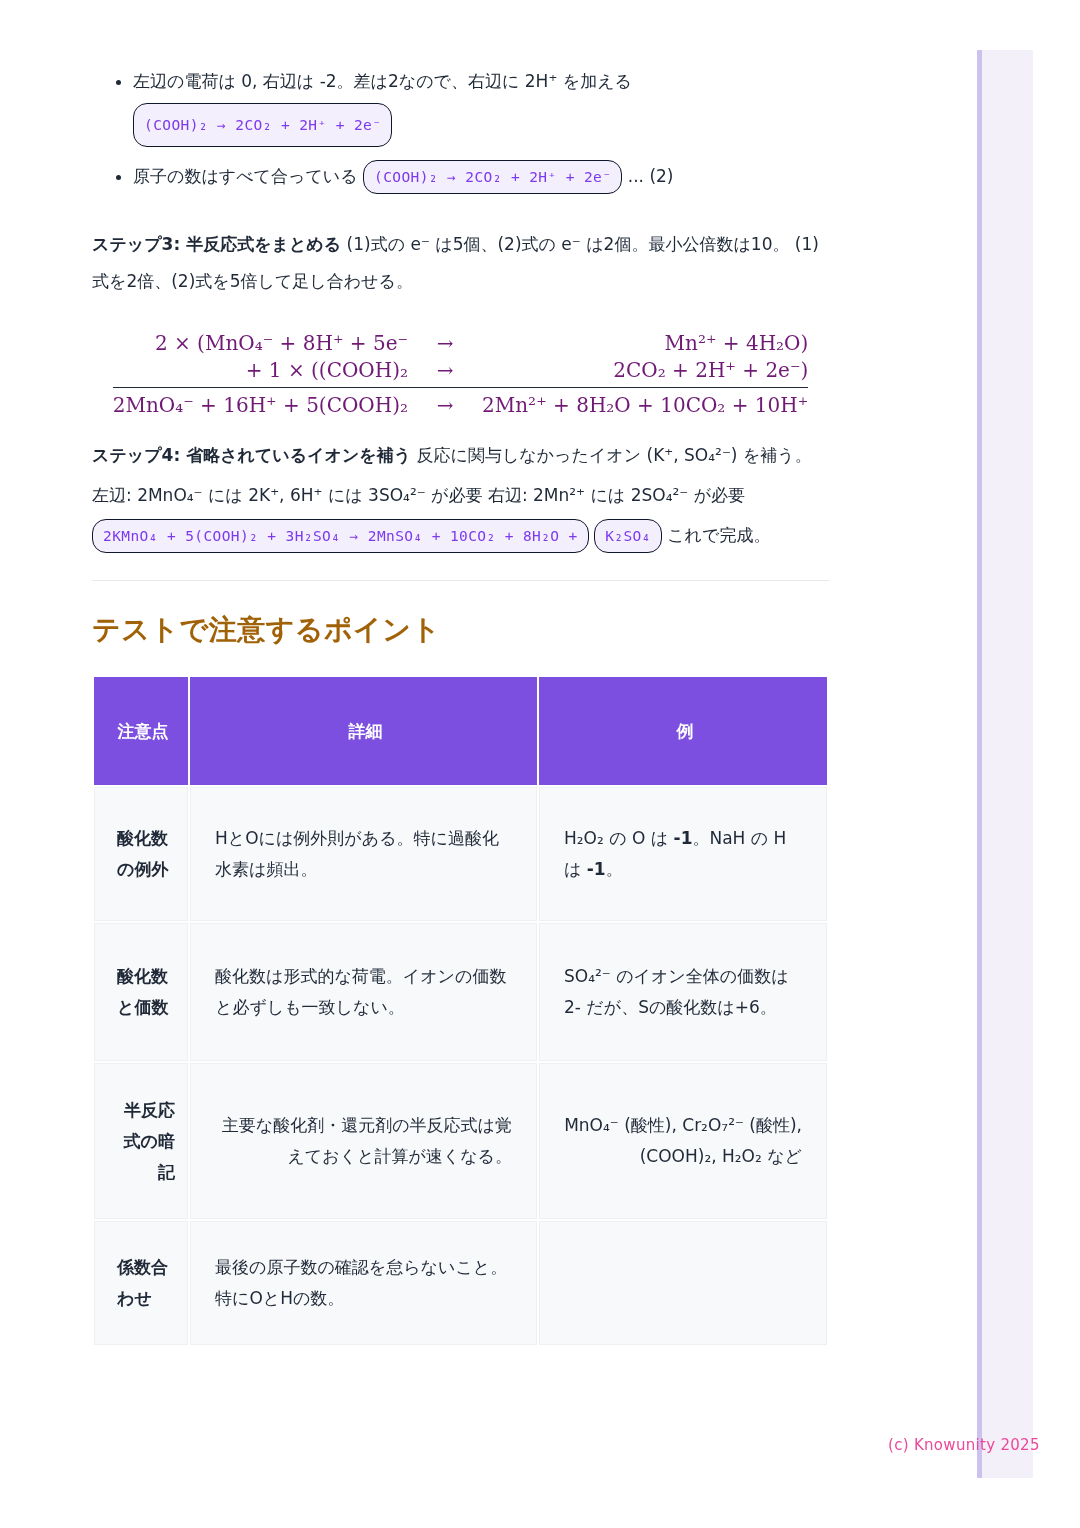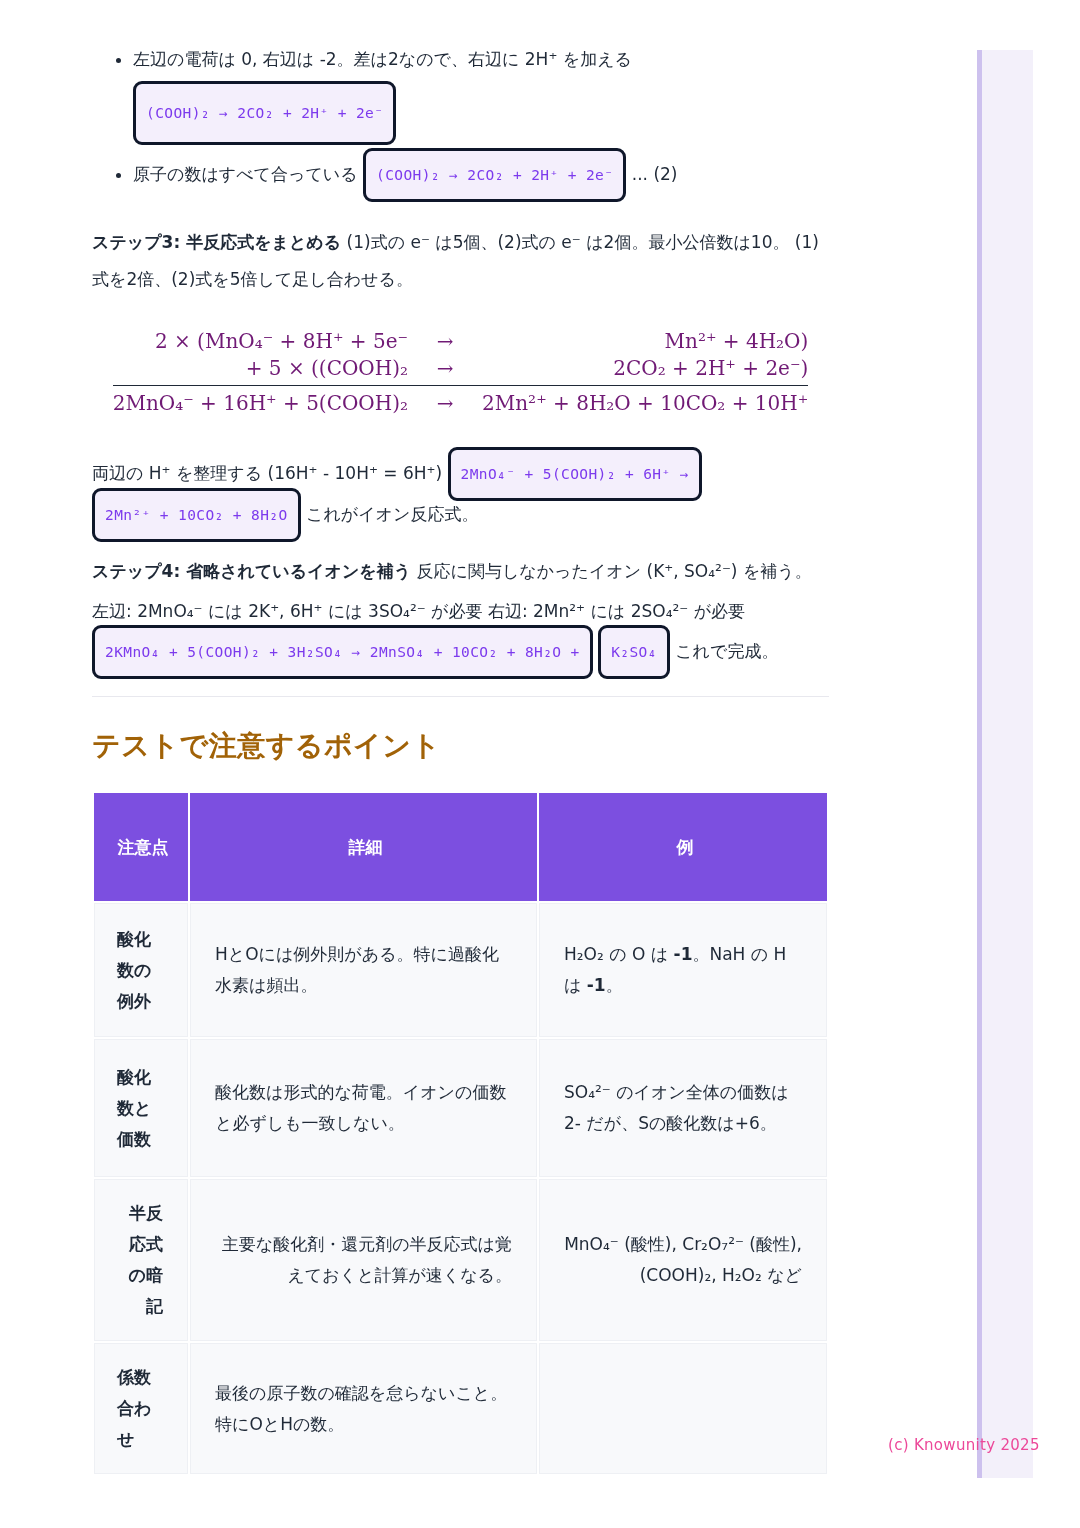--- a/index.html
+++ b/index.html
@@ -6,30 +6,30 @@
   html,body { background:#ffffff; }
   .doc {
     position:relative; width:1080px; height:1528px;
     background:#ffffff; overflow:hidden;
     font-family:"DejaVu Sans","Liberation Sans",sans-serif;
     color:#1f2937;
   }
   .content { position:absolute; left:92px; top:0; width:737px; }
 
   
-  ul.bullets { margin:46px 0 0; padding-left:41px; list-style:disc; }
+  ul.bullets { margin:68px 0 0; padding-left:41px; list-style:disc; }
   ul.bullets li { font-size:17px; line-height:26px; margin-top:16px; }
   ul.bullets li:first-child { margin-top:0; }
 
   
   .code {
     font-family:"DejaVu Sans Mono","Liberation Mono",monospace;
     font-size:14.5px; letter-spacing:0.4px; color:#7c3aed;
-    background:#f4effc; border:3px solid #0f172a; border-radius:9px;
-    padding:16px 10px; white-space:nowrap;
+    background:#f4effc; border:1px solid #0f172a; border-radius:14px;
+    padding:8px 10px; white-space:nowrap;
   }
   .block { display:table; margin:9px 0 2px; }
   .b { font-weight:700; }
 
   p.para { font-size:17px; line-height:37px; margin-top:36px; }
   p.chips { line-height:40px; }
   p.tight { margin-top:16px; }
 
   
   .math {
@@ -62,21 +62,21 @@
     text-align:center; vertical-align:middle; padding:20px 18px 20px 22px;
     height:108px; line-height:30px;
   }
   table.pts col.c1 { width:94px; }
   table.pts col.c2 { width:347px; }
   table.pts td {
     background:#f8f9fb; border:1px solid #eef0f4;
     font-size:17px; line-height:31px; vertical-align:middle;
     padding:18px 24px; color:#1f2937;
   }
-  table.pts td.note { font-weight:700; padding:18px 24px 18px 22px; }
+  table.pts td.note { font-weight:700; padding:18px 12px 18px 22px; }
   tr.r1 td { height:134px; }
   tr.r2 td { height:138px; }
   tr.r3 td { height:156px;text-align:right; }
   tr.r4 td { height:124px; }
 
   
   .scroll-track {
     position:absolute; left:977px; top:50px; width:56px; height:1428px;
     background:#f3f0fa;
   }
@@ -99,30 +99,29 @@
       <li><span>左辺の電荷は 0, 右辺は -2。差は2なので、右辺に 2H⁺ を加える</span><span class="code block">(COOH)₂ → 2CO₂ + 2H⁺ + 2e⁻</span></li>
       <li><span>原子の数はすべて合っている </span><span class="code">(COOH)₂ → 2CO₂ + 2H⁺ + 2e⁻</span><span> ... (2)</span></li>
     </ul>
 
     <p class="para"><span class="b">ステップ3: 半反応式をまとめる</span><span> (1)式の e⁻ は5個、(2)式の e⁻ は2個。最小公倍数は10。 (1)式を2倍、(2)式を5倍して足し合わせる。</span></p>
 
     <div class="math">
       <span class="l">2 × (MnO₄⁻ + 8H⁺ + 5e⁻</span>
       <span class="a">→</span>
       <span class="r">Mn²⁺ + 4H₂O)</span>
-      <span class="l">+   5 × ((COOH)₂</span>
+      <span class="l">+   1 × ((COOH)₂</span>
       <span class="a">→</span>
       <span class="r">2CO₂ + 2H⁺ + 2e⁻)</span>
       <span class="rule"></span>
       <span class="l">2MnO₄⁻ + 16H⁺ + 5(COOH)₂</span>
       <span class="a">→</span>
       <span class="r">2Mn²⁺ + 8H₂O + 10CO₂ + 10H⁺</span>
     </div>
 
-    <p class="para chips"><span>両辺の H⁺ を整理する (16H⁺ - 10H⁺ = 6H⁺) </span><span class="code">2MnO₄⁻ + 5(COOH)₂ + 6H⁺ →</span><span> </span><span class="code">2Mn²⁺ + 10CO₂ + 8H₂O</span><span> これがイオン反応式。</span></p>
 
     <p class="para chips tight"><span class="b">ステップ4: 省略されているイオンを補う</span><span> 反応に関与しなかったイオン (K⁺, SO₄²⁻) を補う。 左辺: 2MnO₄⁻ には 2K⁺, 6H⁺ には 3SO₄²⁻ が必要 右辺: 2Mn²⁺ には 2SO₄²⁻ が必要 </span><span class="code">2KMnO₄ + 5(COOH)₂ + 3H₂SO₄ → 2MnSO₄ + 10CO₂ + 8H₂O +</span><span> </span><span class="code">K₂SO₄</span><span> これで完成。</span></p>
 
     <hr class="divider">
 
     <h2 class="section">テストで注意するポイント</h2>
 
     <table class="pts">
       <colgroup>
           <col class="c1">

